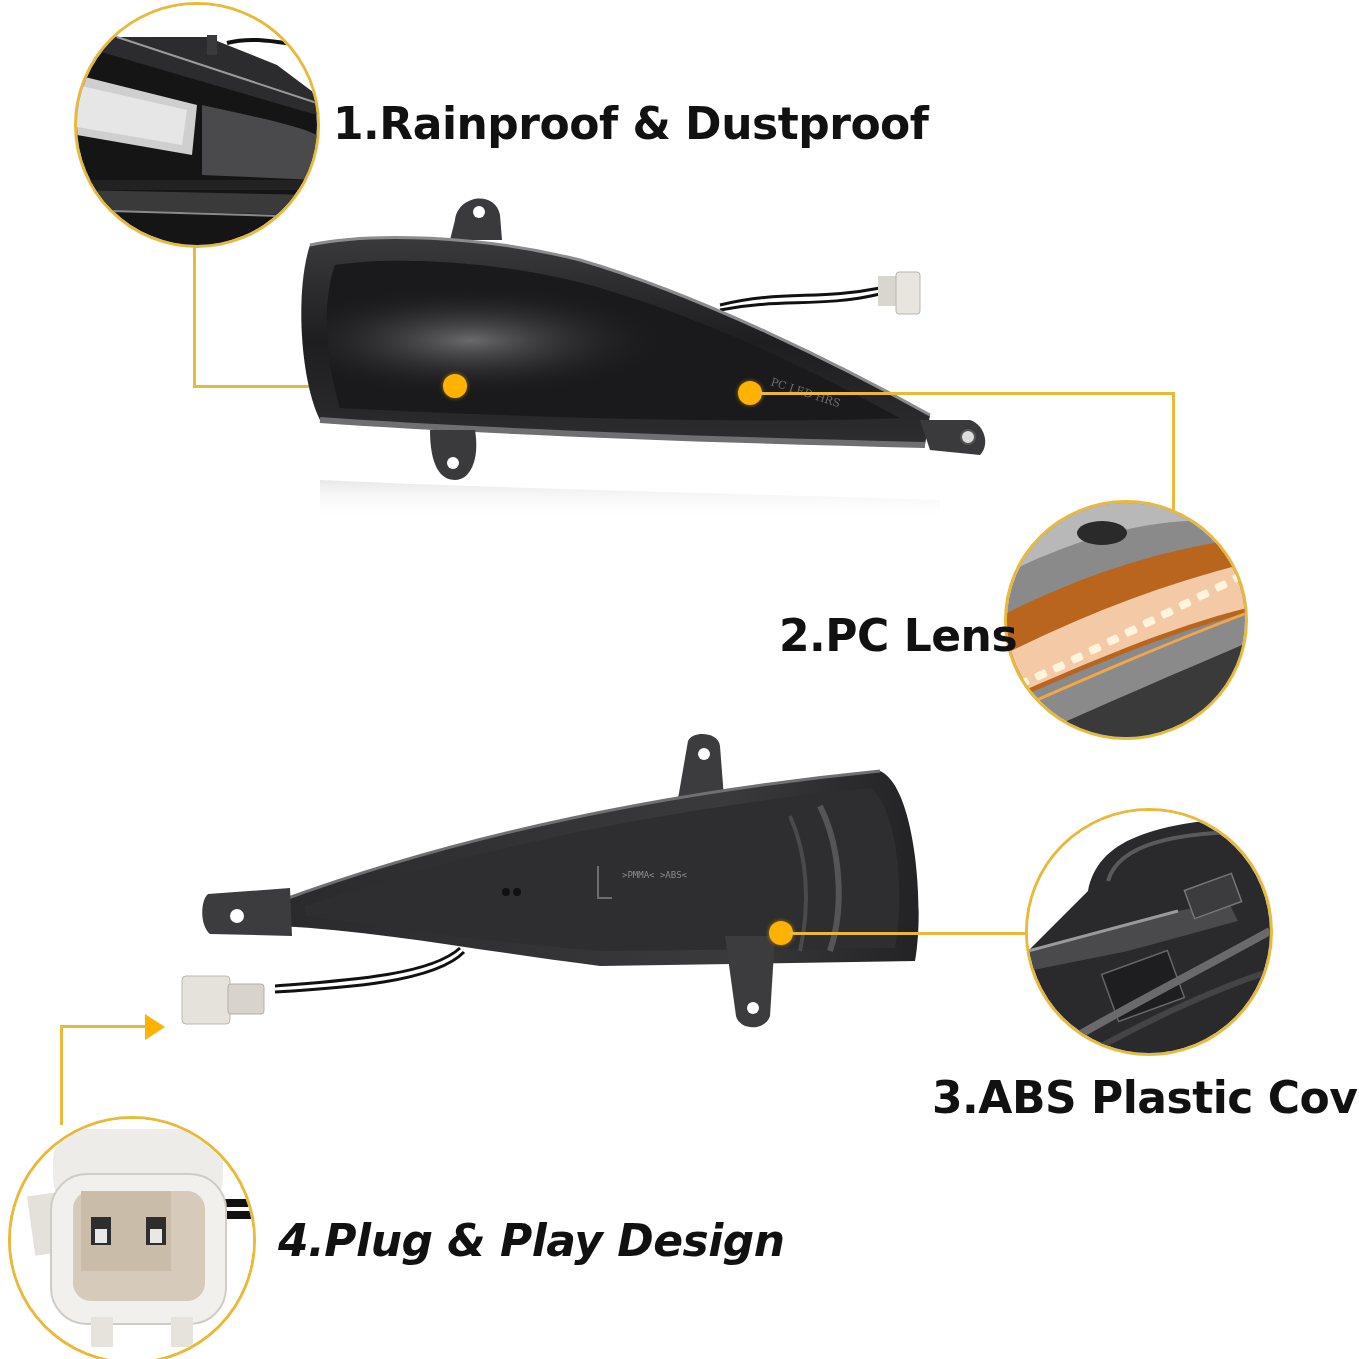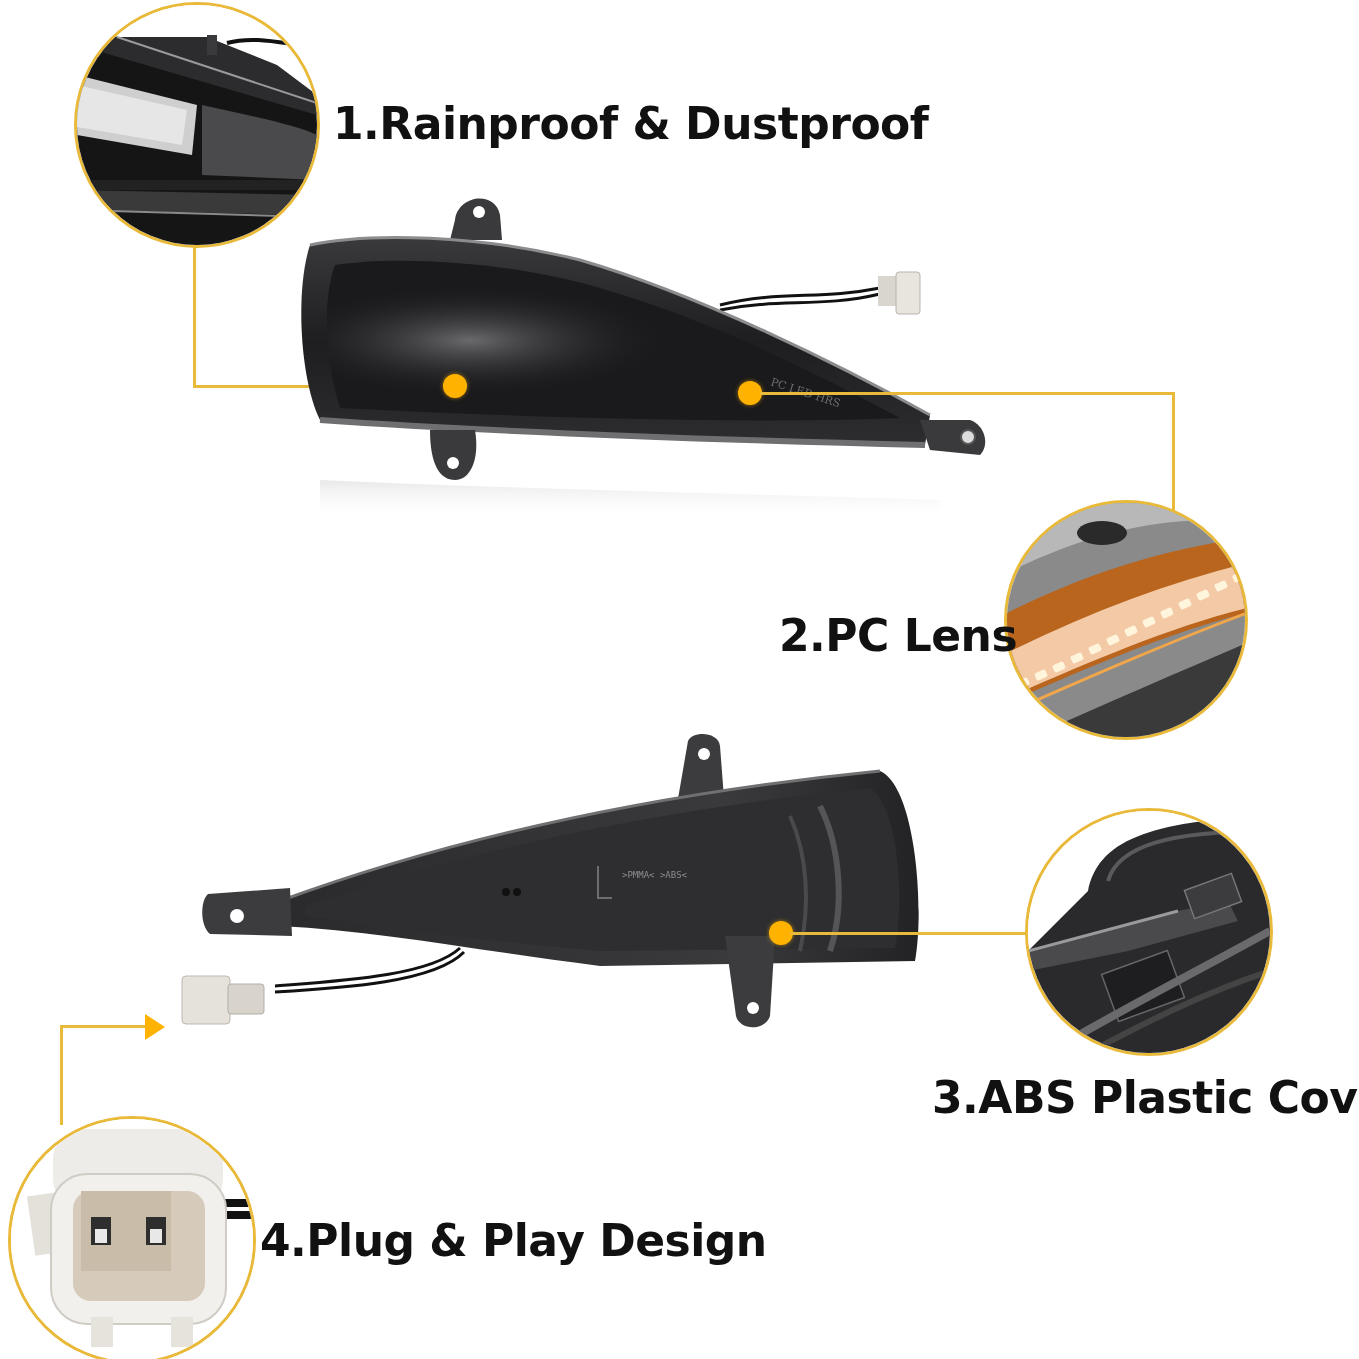--- a/index.html
+++ b/index.html
@@ -181,13 +181,13 @@
     <rect x="62" y="72" width="132" height="110" rx="18" fill="#d6cbbb"></rect>
     <rect x="70" y="72" width="90" height="80" fill="#c9bca8"></rect>
     <rect x="80" y="98" width="20" height="28" fill="#2e2e2e"></rect>
     <rect x="84" y="110" width="12" height="14" fill="#e8e8e8"></rect>
     <rect x="135" y="98" width="20" height="28" fill="#2e2e2e"></rect>
     <rect x="139" y="110" width="12" height="14" fill="#e8e8e8"></rect>
     <rect x="80" y="198" width="22" height="30" fill="#e6e3dd"></rect>
     <rect x="160" y="198" width="22" height="30" fill="#e6e3dd"></rect>
   </svg>
 </div>
-<div class="label" style="left:260px; top:1215px;">4.Plug &amp; Play Design</div>
+<div class="label" style="left:278px; top:1215px;font-style:italic;">4.Plug &amp; Play Design</div>
 
 </body></html>

